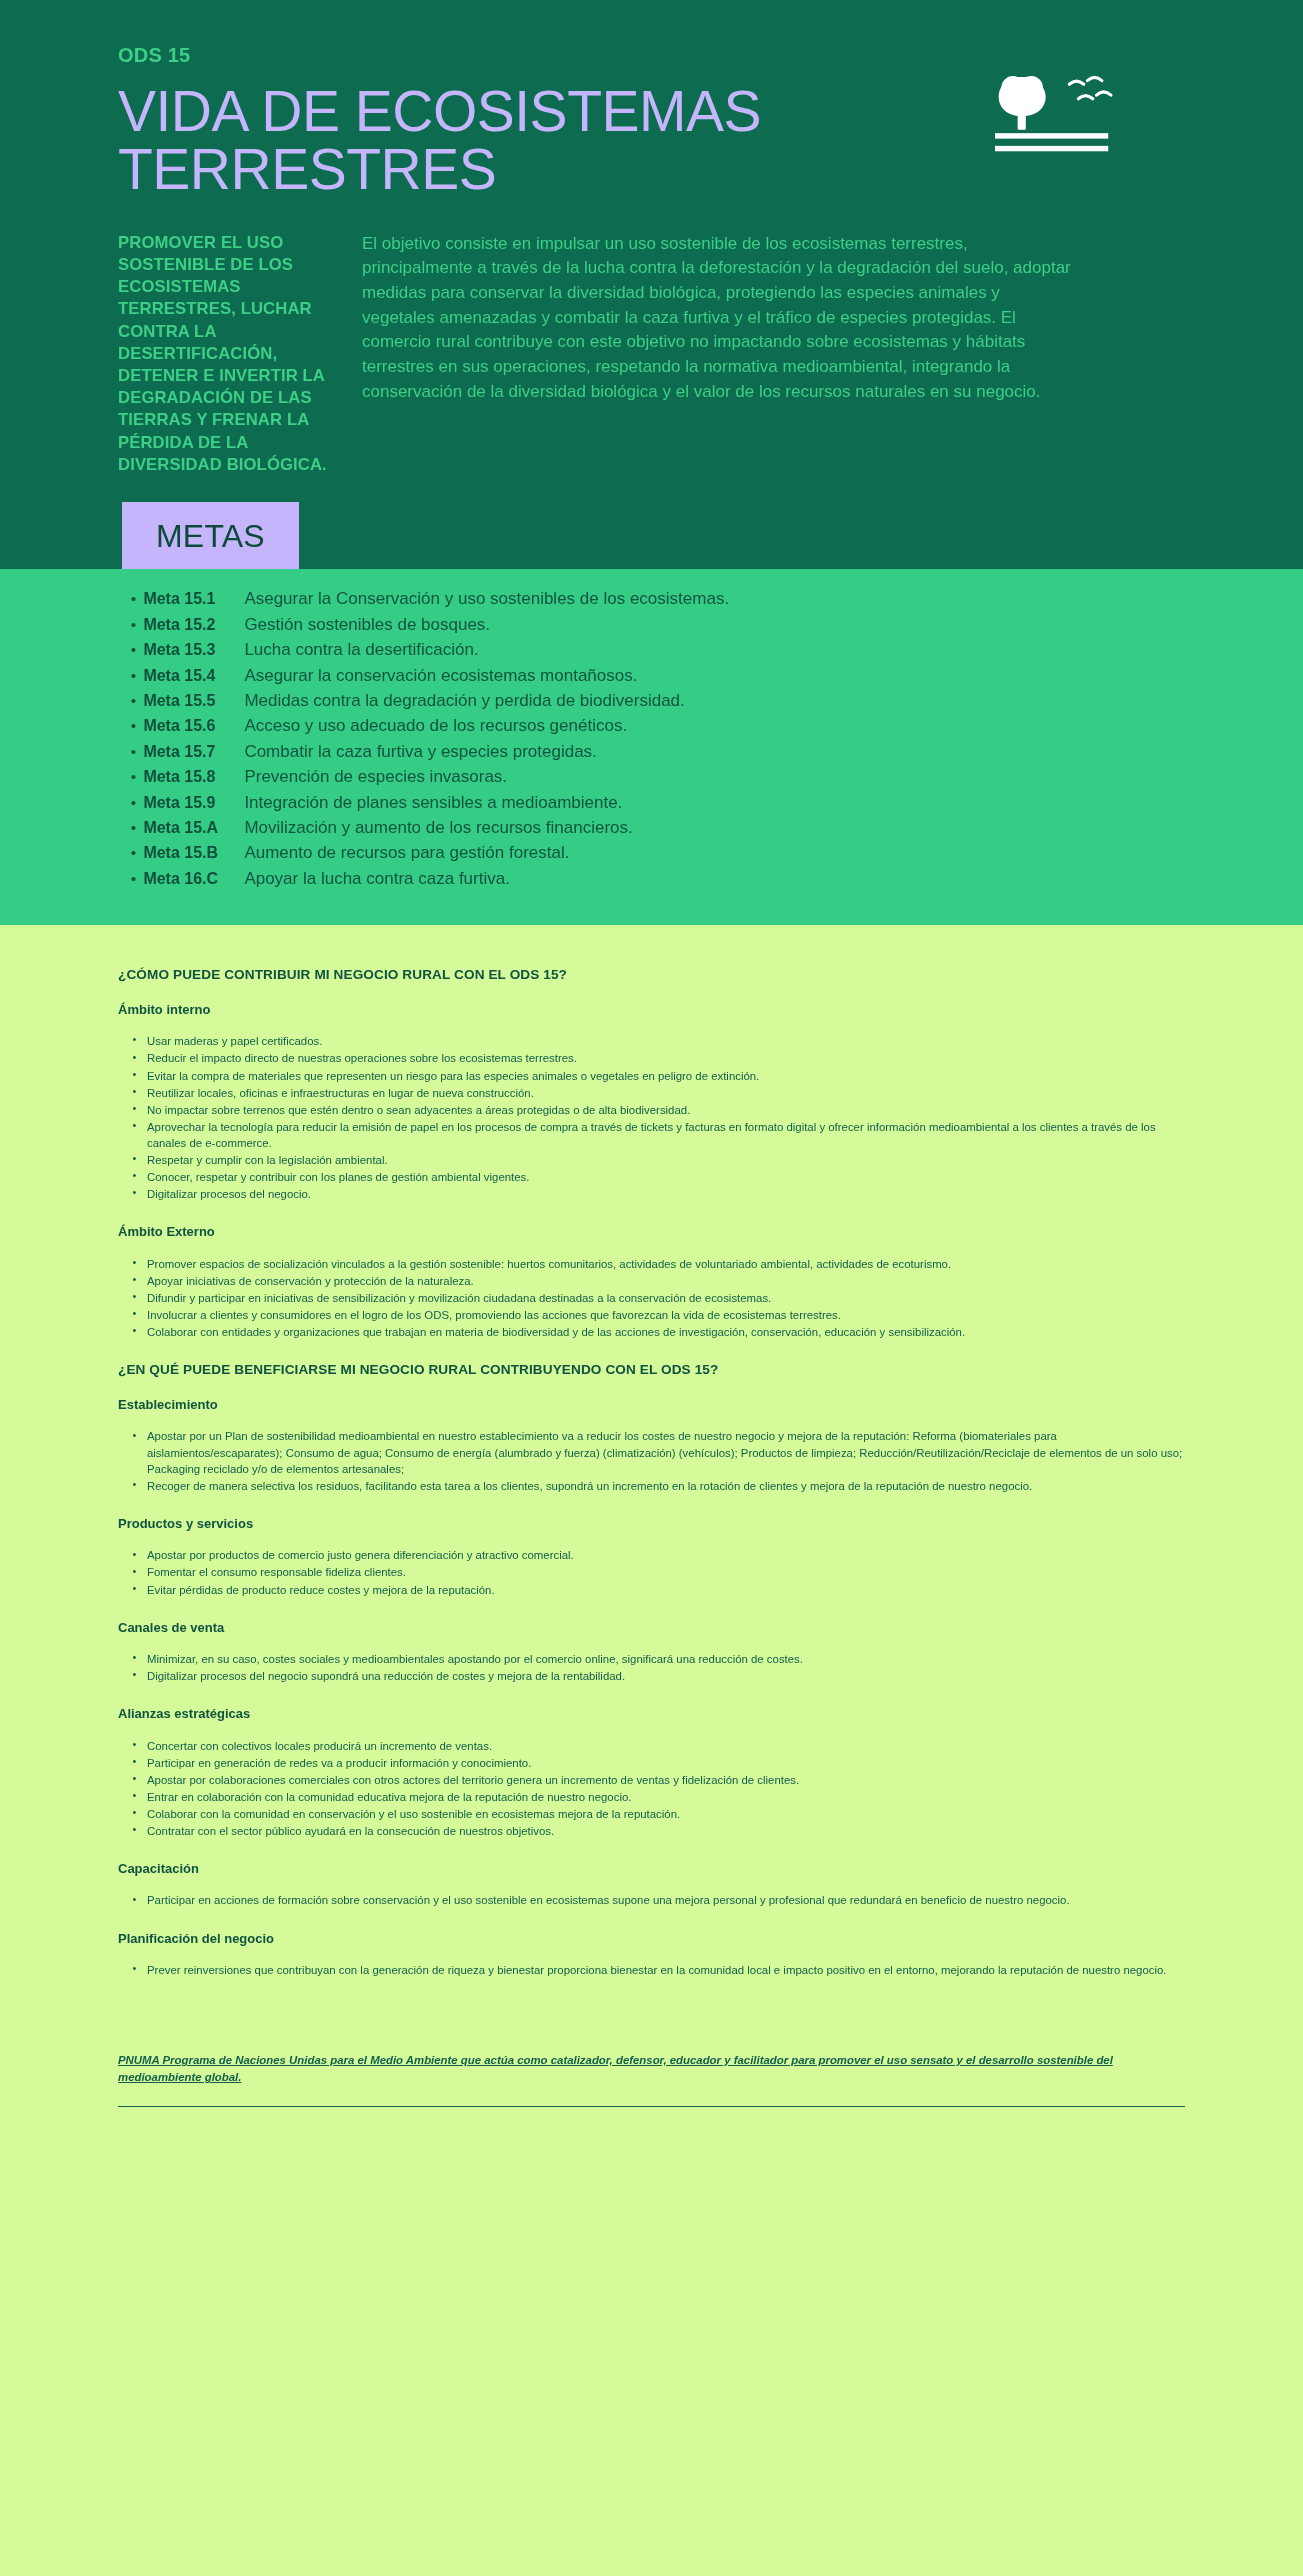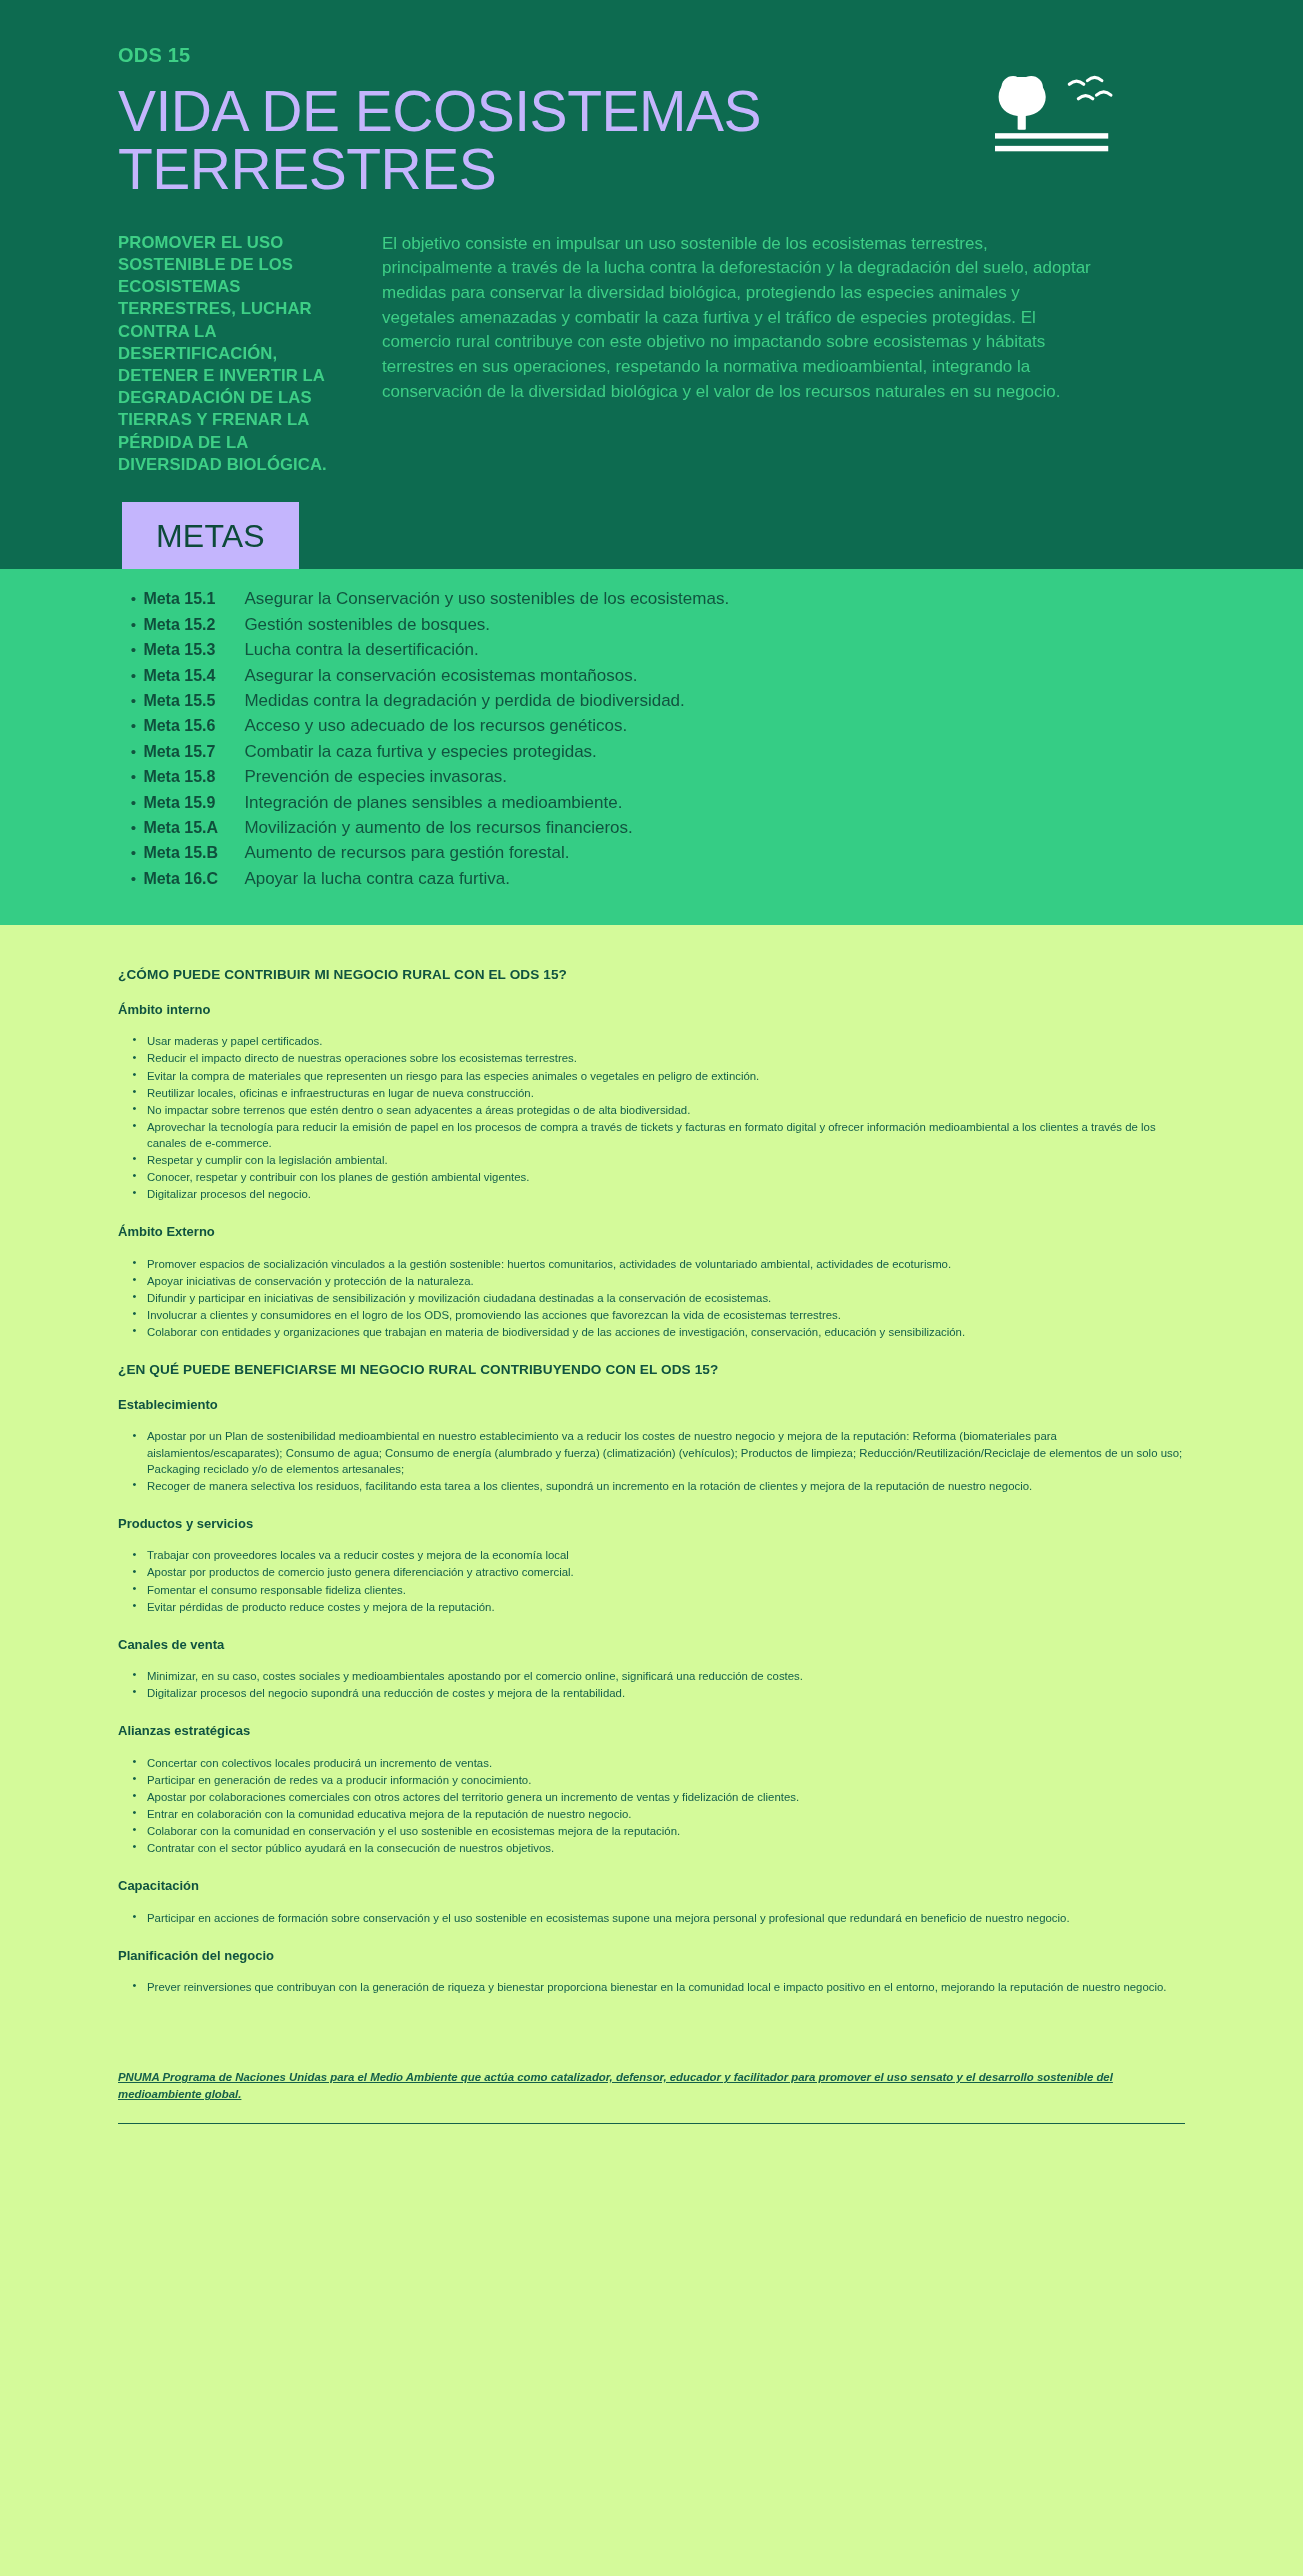--- a/index.html
+++ b/index.html
@@ -55,21 +55,20 @@
     line-height: 1.33;
     letter-spacing: 0.1px;
     font-weight: bold;
   }
   .hero-right {
     flex: 1 1 auto;
     color: #3ecf86;
     font-size: 17px;
     line-height: 1.45;
     max-width: 715px;
-    margin-left: 20px;
   }
 
   
   .metas-wrap { position: relative; padding: 0 118px; margin-top: 22px; }
   .metas-tab {
     display: inline-block;
     background: #c4b5fd;
     color: #0d4a3a;
     font-size: 32px;
     font-weight: 300;
@@ -296,21 +295,20 @@
   <h2 class="q-heading">¿EN QUÉ PUEDE BENEFICIARSE MI NEGOCIO RURAL CONTRIBUYENDO CON EL ODS 15?</h2>
 
   <div id="benefit-groups">
       <h3 class="sub-heading">Establecimiento</h3>
       <ul class="body-list">
         <li>Apostar por un Plan de sostenibilidad medioambiental en nuestro establecimiento va a reducir los costes de nuestro negocio y mejora de la reputación: Reforma (biomateriales para aislamientos/escaparates); Consumo de agua; Consumo de energía (alumbrado y fuerza) (climatización) (vehículos); Productos de limpieza; Reducción/Reutilización/Reciclaje de elementos de un solo uso; Packaging reciclado y/o de elementos artesanales;</li>
         <li>Recoger de manera selectiva los residuos, facilitando esta tarea a los clientes, supondrá un incremento en la rotación de clientes y mejora de la reputación de nuestro negocio.</li>
       </ul>
       <h3 class="sub-heading">Productos y servicios</h3>
       <ul class="body-list">
-        <li>Trabajar con proveedores locales va a reducir costes y mejora de la economía local</li>
         <li>Apostar por productos de comercio justo genera diferenciación y atractivo comercial.</li>
         <li>Fomentar el consumo responsable fideliza clientes.</li>
         <li>Evitar pérdidas de producto reduce costes y mejora de la reputación.</li>
       </ul>
       <h3 class="sub-heading">Canales de venta</h3>
       <ul class="body-list">
         <li>Minimizar, en su caso, costes sociales y medioambientales apostando por el comercio online, significará una reducción de costes.</li>
         <li>Digitalizar procesos del negocio supondrá una reducción de costes y mejora de la rentabilidad.</li>
       </ul>
       <h3 class="sub-heading">Alianzas estratégicas</h3>

